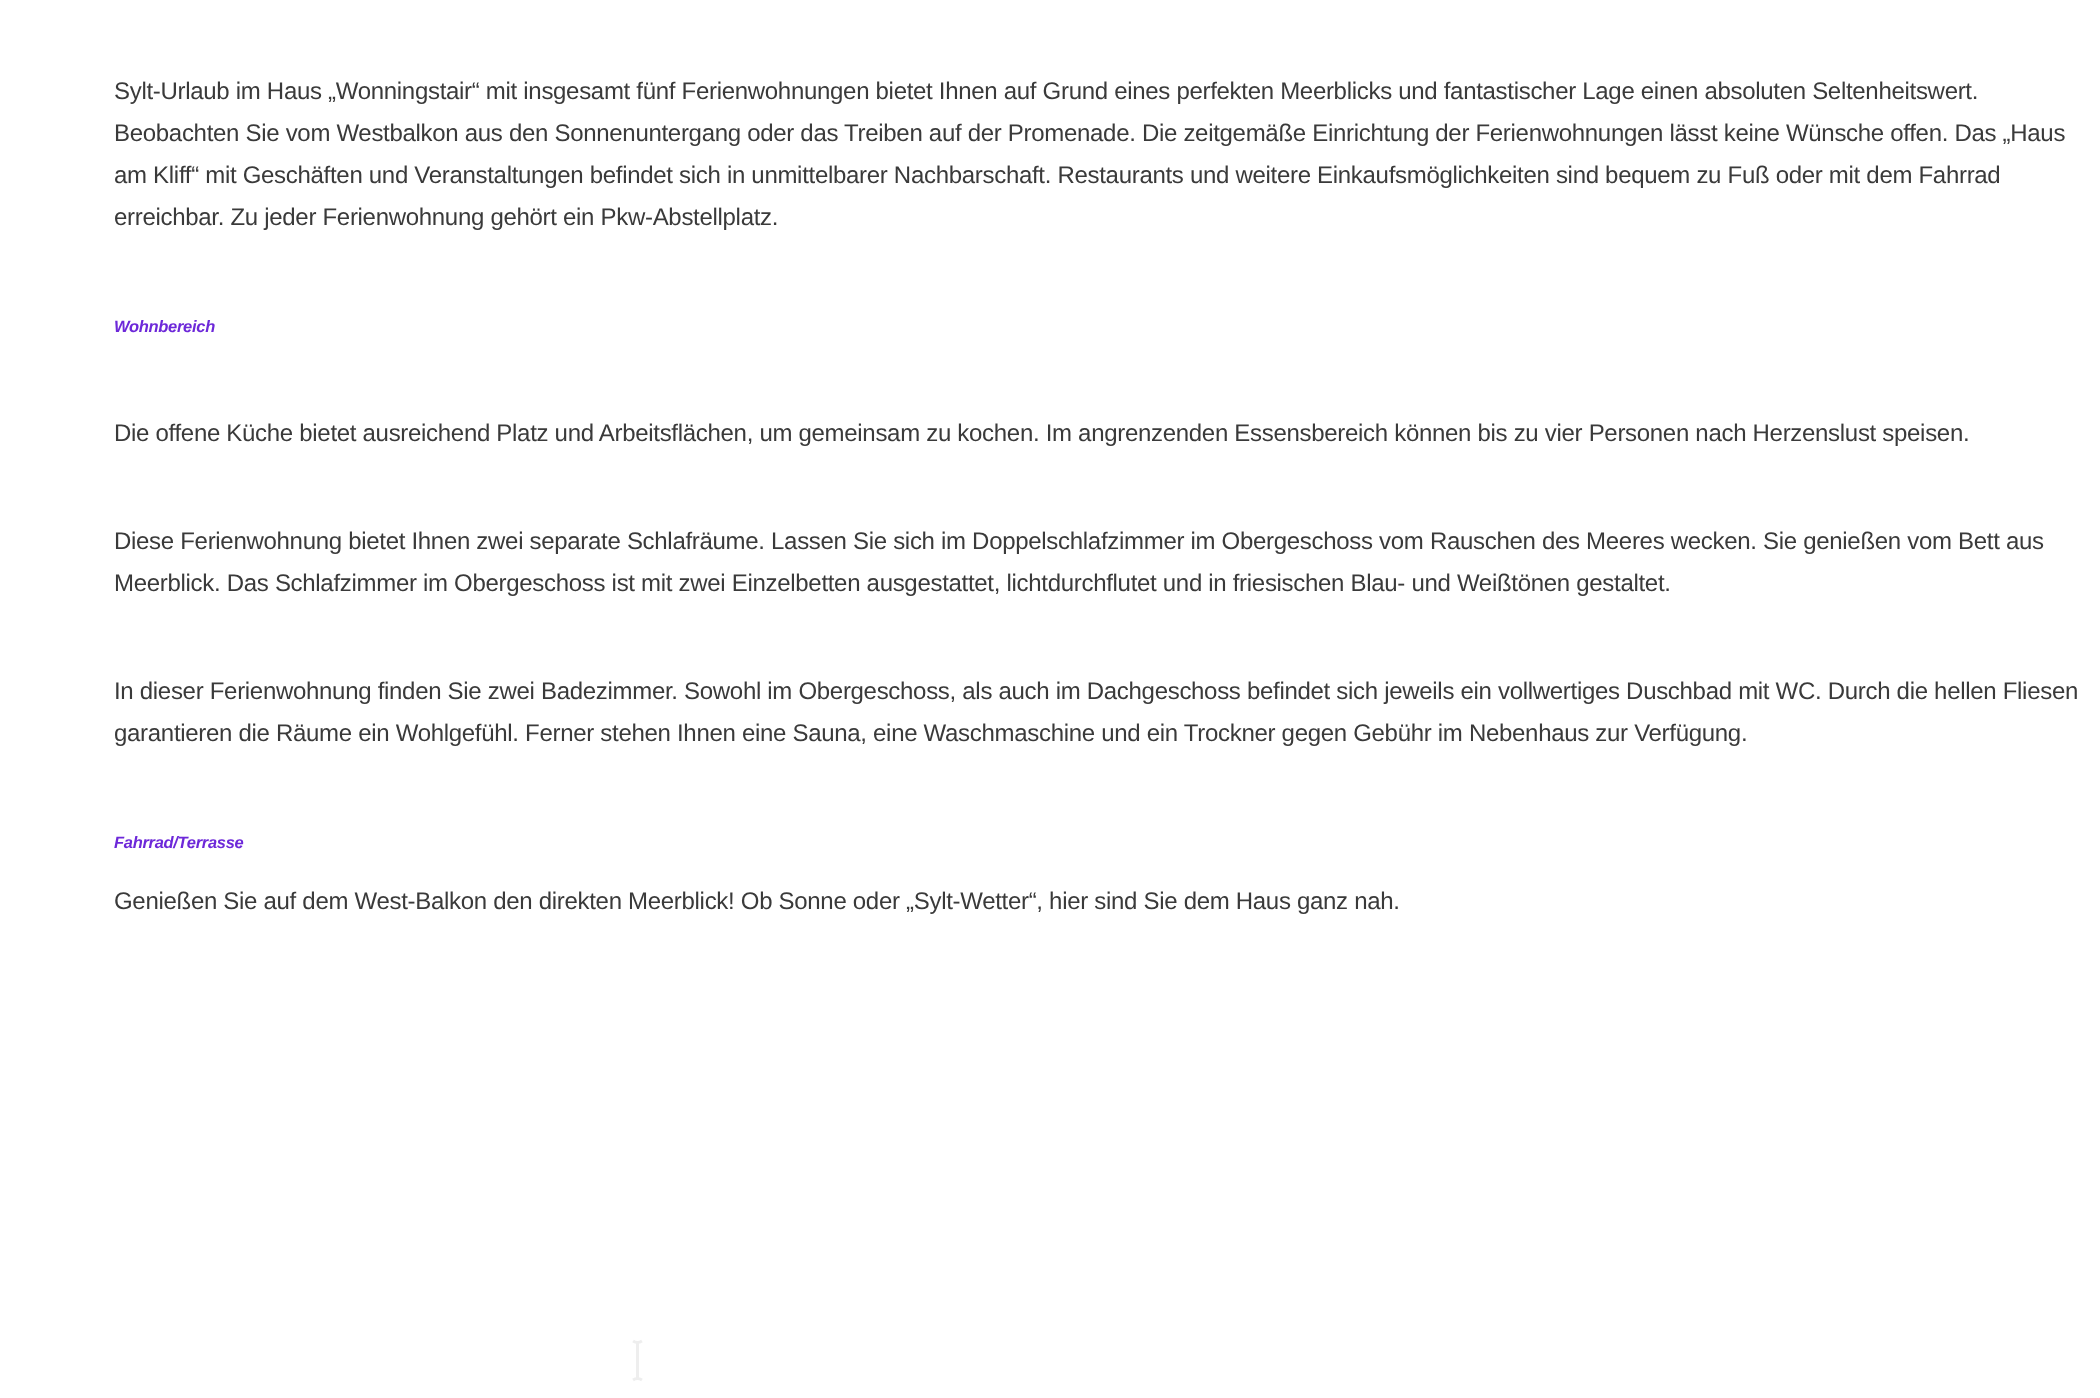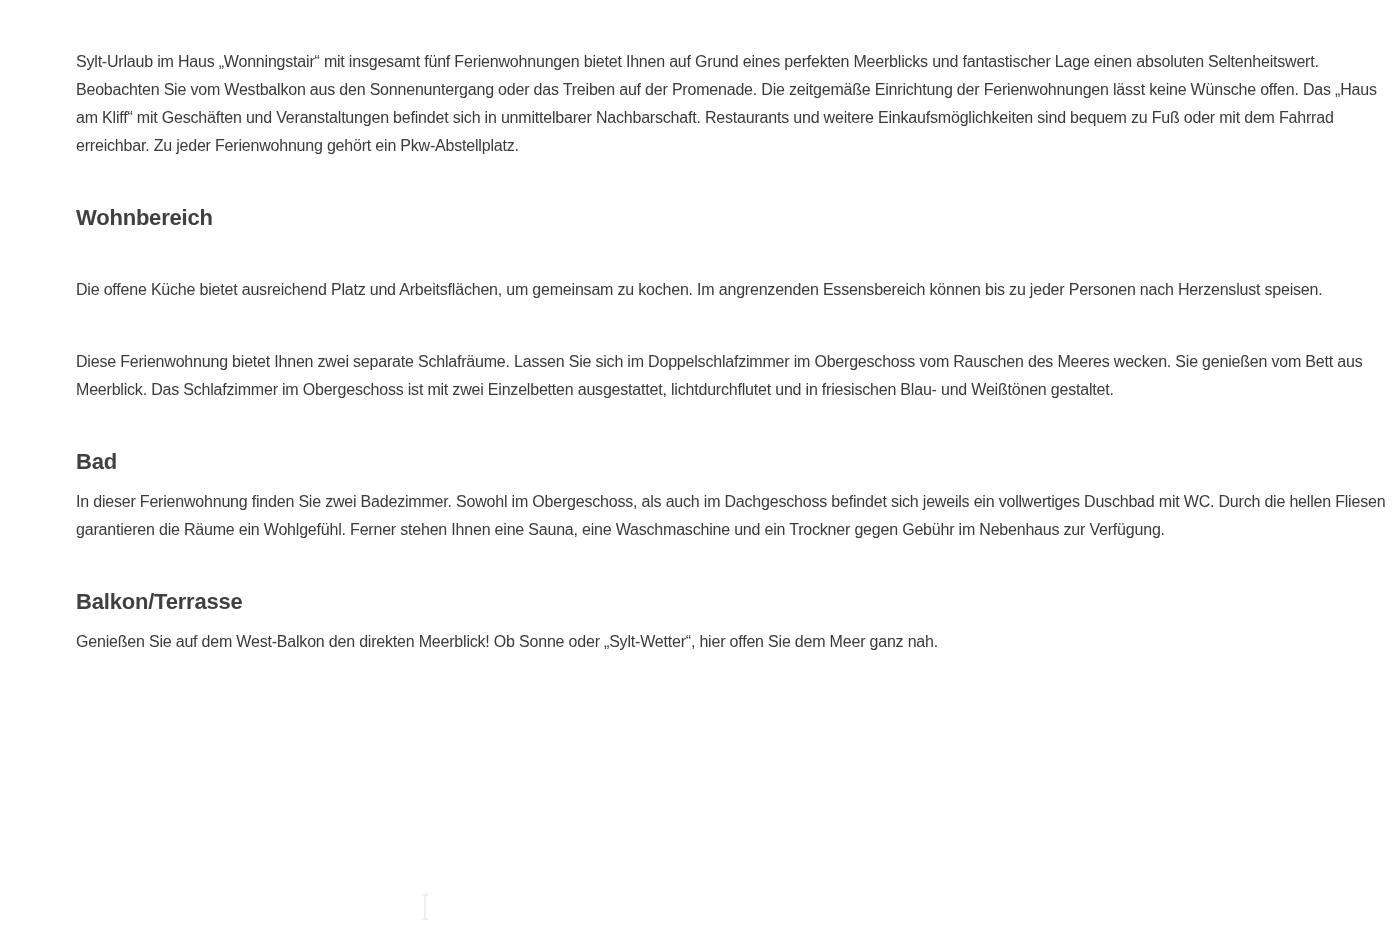--- a/index.html
+++ b/index.html
@@ -25,25 +25,26 @@
     line-height: 28px;
     letter-spacing: -0.2px;
     color: #3a3a3a;
     text-rendering: optimizeLegibility;
   }
   .doc-section {
     margin-top: 44px;
   }
   .doc-section h2 {
     margin: 0 0 12px 0;
-    font-size: 22px;
+    font-size: 11px;
     line-height: 28px;
     font-weight: bold;
     letter-spacing: -0.2px;
-    color: #404040;
+    color: #6d28d9;
+    font-style: italic;
   }
   .ibeam {
     position: absolute;
     left: 382px;
     top: 892px;
     width: 14px;
     height: 30px;
     opacity: 0.9;
     pointer-events: none;
   }
@@ -53,35 +54,34 @@
 
 <div class="page">
 
   <p class="para">Sylt-Urlaub im Haus „Wonningstair“ mit insgesamt fünf Ferienwohnungen bietet Ihnen auf Grund eines perfekten Meerblicks und fantastischer Lage einen absoluten Seltenheitswert. Beobachten Sie vom Westbalkon aus den Sonnenuntergang oder das Treiben auf der Promenade. Die zeitgemäße Einrichtung der Ferienwohnungen lässt keine Wünsche offen. Das „Haus am Kliff“ mit Geschäften und Veranstaltungen befindet sich in unmittelbarer Nachbarschaft. Restaurants und weitere Einkaufsmöglichkeiten sind bequem zu Fuß oder mit dem Fahrrad erreichbar. Zu jeder Ferienwohnung gehört ein Pkw-Abstellplatz.</p>
 
   <div class="doc-section">
     <h2>Wohnbereich</h2>
   </div>
 
   <div class="doc-section">
-    <p class="para">Die offene Küche bietet ausreichend Platz und Arbeitsflächen, um gemeinsam zu kochen. Im angrenzenden Essensbereich können bis zu jeder Personen nach Herzenslust speisen.</p>
+    <p class="para">Die offene Küche bietet ausreichend Platz und Arbeitsflächen, um gemeinsam zu kochen. Im angrenzenden Essensbereich können bis zu vier Personen nach Herzenslust speisen.</p>
   </div>
 
   <div class="doc-section">
     <p class="para">Diese Ferienwohnung bietet Ihnen zwei separate Schlafräume. Lassen Sie sich im Doppelschlafzimmer im Obergeschoss vom Rauschen des Meeres wecken. Sie genießen vom Bett aus Meerblick. Das Schlafzimmer im Obergeschoss ist mit zwei Einzelbetten ausgestattet, lichtdurchflutet und in friesischen Blau- und Weißtönen gestaltet.</p>
   </div>
 
   <div class="doc-section">
-    <h2>Bad</h2>
     <p class="para">In dieser Ferienwohnung finden Sie zwei Badezimmer. Sowohl im Obergeschoss, als auch im Dachgeschoss befindet sich jeweils ein vollwertiges Duschbad mit WC. Durch die hellen Fliesen garantieren die Räume ein Wohlgefühl. Ferner stehen Ihnen eine Sauna, eine Waschmaschine und ein Trockner gegen Gebühr im Nebenhaus zur Verfügung.</p>
   </div>
 
   <div class="doc-section">
-    <h2>Balkon/Terrasse</h2>
-    <p class="para">Genießen Sie auf dem West-Balkon den direkten Meerblick! Ob Sonne oder „Sylt-Wetter“, hier offen Sie dem Meer ganz nah.</p>
+    <h2>Fahrrad/Terrasse</h2>
+    <p class="para">Genießen Sie auf dem West-Balkon den direkten Meerblick! Ob Sonne oder „Sylt-Wetter“, hier sind Sie dem Haus ganz nah.</p>
   </div>
 
   <svg class="ibeam" viewBox="0 0 14 30" aria-hidden="true">
     <g stroke="#ededed" stroke-width="2" fill="none">
       <line x1="7" y1="3" x2="7" y2="27"></line>
       <path d="M4 2 Q7 4 10 2"></path>
       <path d="M4 28 Q7 26 10 28"></path>
     </g>
   </svg>
 

